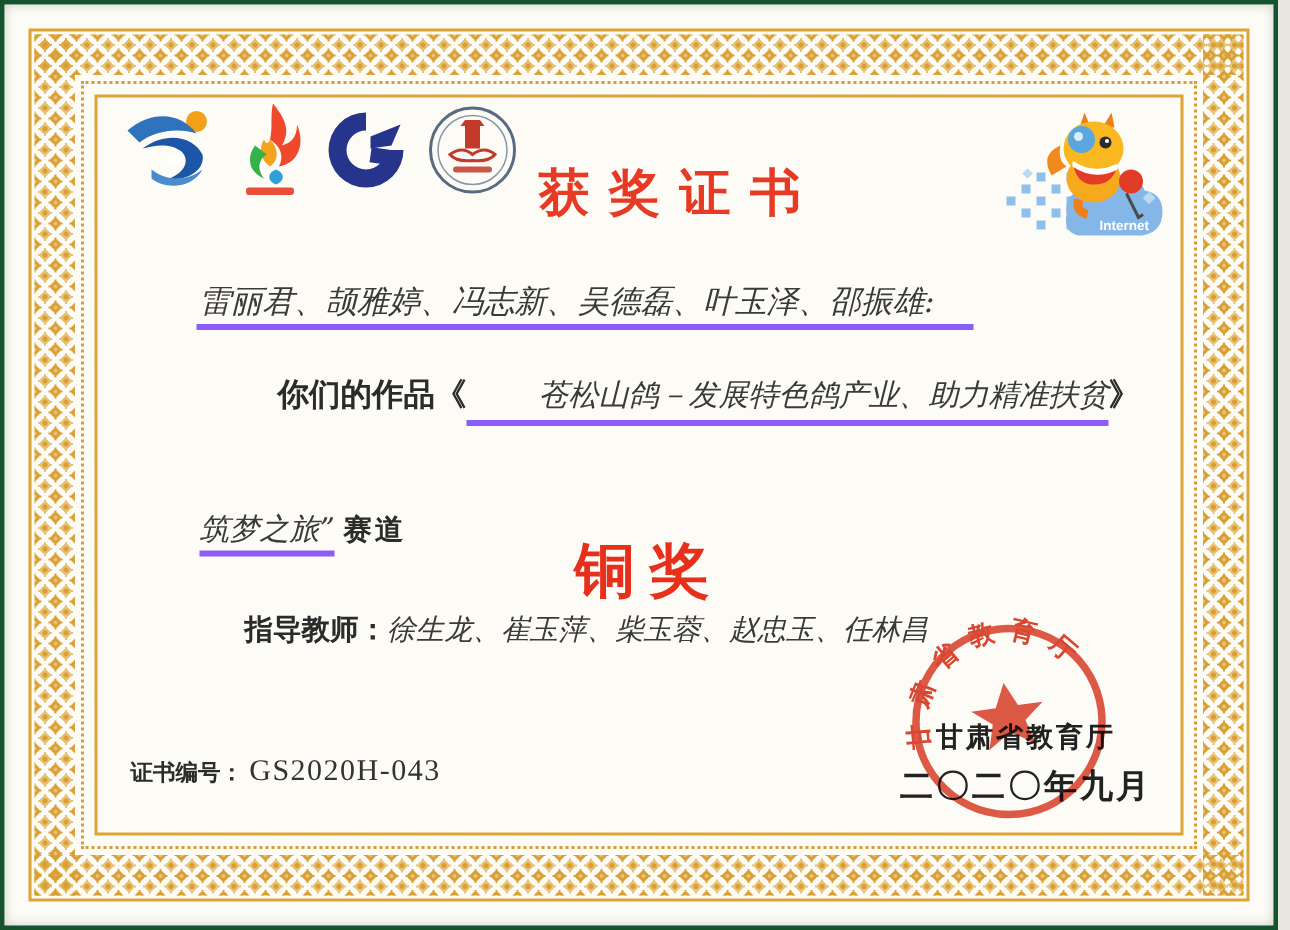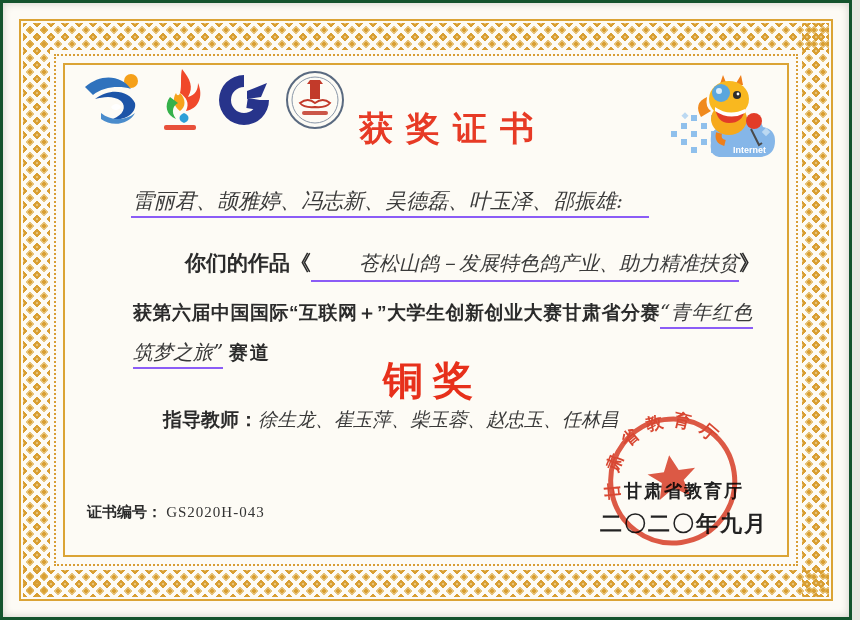--- a/index.html
+++ b/index.html
@@ -15,21 +15,21 @@
     background-size:14px 14px,14px 14px;background-position:0 0,7px 7px;}
   .band-top{left:20px;right:20px;top:20px;height:27px;}
   .band-bottom{left:20px;right:20px;bottom:20px;height:27px;}
   .band-left{top:20px;bottom:20px;left:20px;width:27px;}
   .band-right{top:20px;bottom:20px;right:20px;width:27px;}
   .frame-dots{position:absolute;inset:51px;border:2px dotted #d89e35;pointer-events:none;}
   .frame-inner{position:absolute;inset:60px;border:2px solid #dba435;pointer-events:none;}
 
   .printed{font-family:"Liberation Sans",sans-serif;font-weight:700;color:#2b2b2b;}
   .hand{font-family:"DejaVu Serif",serif;font-style:italic;font-weight:500;color:#3a3a3a;}
-  .u{border-bottom:2px solid #8b5cf6;padding-bottom:3px;}
+  .u{border-bottom:4px solid #8b5cf6;padding-bottom:3px;}
 
   .title{position:absolute;left:300px;top:103px;width:300px;text-align:center;
          font-size:34px;font-weight:700;color:#e73a25;letter-spacing:13px;}
   .logos{position:absolute;left:78px;top:64px;display:flex;align-items:center;gap:9px;}
   .mascot{position:absolute;left:664px;top:66px;}
 
   .names-line{position:absolute;left:128px;top:184px;font-size:21px;}
   .names-line .u{padding-right:26px;padding-left:2px;}
 
   .work-line{position:absolute;left:182px;top:246px;font-size:21px;white-space:nowrap;}
@@ -40,21 +40,21 @@
   .track-line{position:absolute;left:130px;top:336px;font-size:20px;}
   .track-line .printed{font-size:19px;letter-spacing:2px;}
 
   .award{position:absolute;left:0;top:350px;width:860px;text-align:center;
          font-size:40px;font-weight:700;color:#e7301b;letter-spacing:10px;}
 
   .teachers-line{position:absolute;left:160px;top:404px;font-size:19px;}
   .grant-line{position:absolute;left:160px;top:438px;font-size:20px;letter-spacing:1px;}
 
   .certno-line{position:absolute;left:84px;top:500px;font-size:15px;}
-  .certno-val{font-family:"Liberation Serif",serif;font-weight:400;color:#333;font-size:15px;letter-spacing:1px;}
+  .certno-val{font-family:"Liberation Serif",serif;font-weight:400;color:#333;font-size:20px;letter-spacing:1px;}
 
   .issuer{position:absolute;left:606px;top:476px;width:150px;text-align:center;
           font-size:18px;font-weight:700;color:#222;letter-spacing:2px;}
   .issue-date{position:absolute;left:596px;top:506px;width:170px;text-align:center;
           font-size:22px;font-weight:700;color:#222;letter-spacing:2px;}
 
   .seal{position:absolute;left:600px;top:408px;mix-blend-mode:multiply;opacity:.92;
         transform:rotate(-8deg);}
 </style>
 </head>
@@ -151,23 +151,20 @@
     </div>
 
     <div class="names-line hand">
       <span class="u">雷丽君、颉雅婷、冯志新、吴德磊、叶玉泽、邵振雄:</span>
     </div>
 
     <div class="work-line">
       <span class="printed">你们的作品</span><span class="printed">《</span><span class="hand u val">苍松山鸽－发展特色鸽产业、助力精准扶贫</span><span class="printed">》</span>
     </div>
 
-    <div class="comp-line">
-      <span class="printed">获第六届中国国际“互联网＋”大学生创新创业大赛甘肃省分赛</span><span class="hand u">“青年红色</span>
-    </div>
 
     <div class="track-line">
       <span class="hand u">筑梦之旅”</span>&nbsp;<span class="printed">赛道</span>
     </div>
 
     <div class="award">铜奖</div>
 
     <div class="teachers-line">
       <span class="printed">指导教师：</span><span class="hand">徐生龙、崔玉萍、柴玉蓉、赵忠玉、任林昌</span>
     </div>

